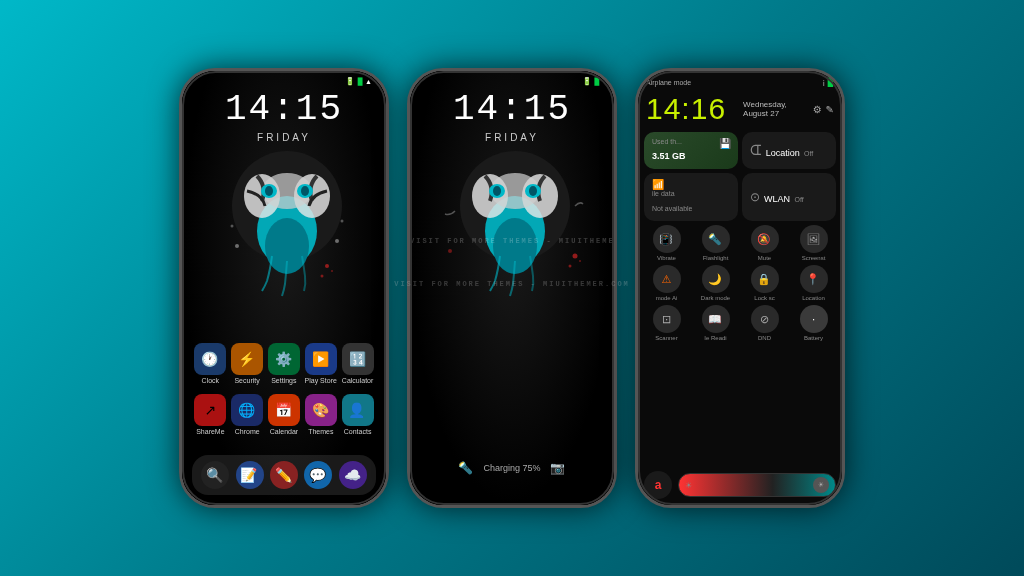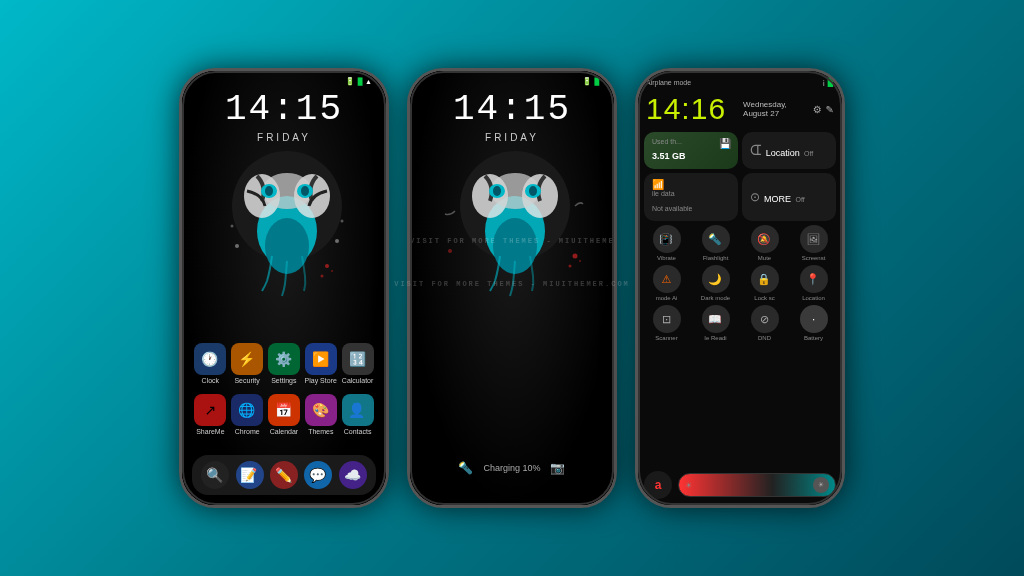--- a/index.html
+++ b/index.html
@@ -553,21 +553,21 @@
 
       <div class="clock-widget">
         <div class="clock-time">14:15</div>
         <div class="clock-day">FRIDAY</div>
       </div>
 
       <div class="watermark-bottom">VISIT FOR MORE THEMES - MIUITHEMER.COM</div>
 
       <div class="charging-info">
         <span style="font-size:12px;color:#888;">🔦</span>
-        <span class="charging-text">Charging 10%</span>
+        <span class="charging-text">Charging 75%</span>
         <span style="font-size:12px;color:#888;">📷</span>
       </div>
     </div>
   </div>
 
   <div class="phone phone-3">
     <div class="phone-3-screen">
 
       <div style="padding:6px 8px 0;">
         <div class="airplane-bar">
@@ -606,21 +606,21 @@
 
         <div class="tile">
           <span class="tile-label" style="font-size:10px;color:#555;">📶</span>
           <span class="tile-label">ile data</span>
           <span class="tile-sub">Not available</span>
         </div>
 
         <div class="tile" style="display:flex;flex-direction:row;align-items:center;gap:4px;">
           <span style="font-size:12px;color:#888;">⊙</span>
           <div>
-            <span class="tile-title">MORE</span>
+            <span class="tile-title">WLAN</span>
             <span class="tile-sub">Off</span>
           </div>
         </div>
       </div>
 
       <div class="toggle-grid">
         <div class="toggle-item">
           <div class="toggle-circle">📳</div>
           <span class="toggle-label">Vibrate</span>
         </div>

